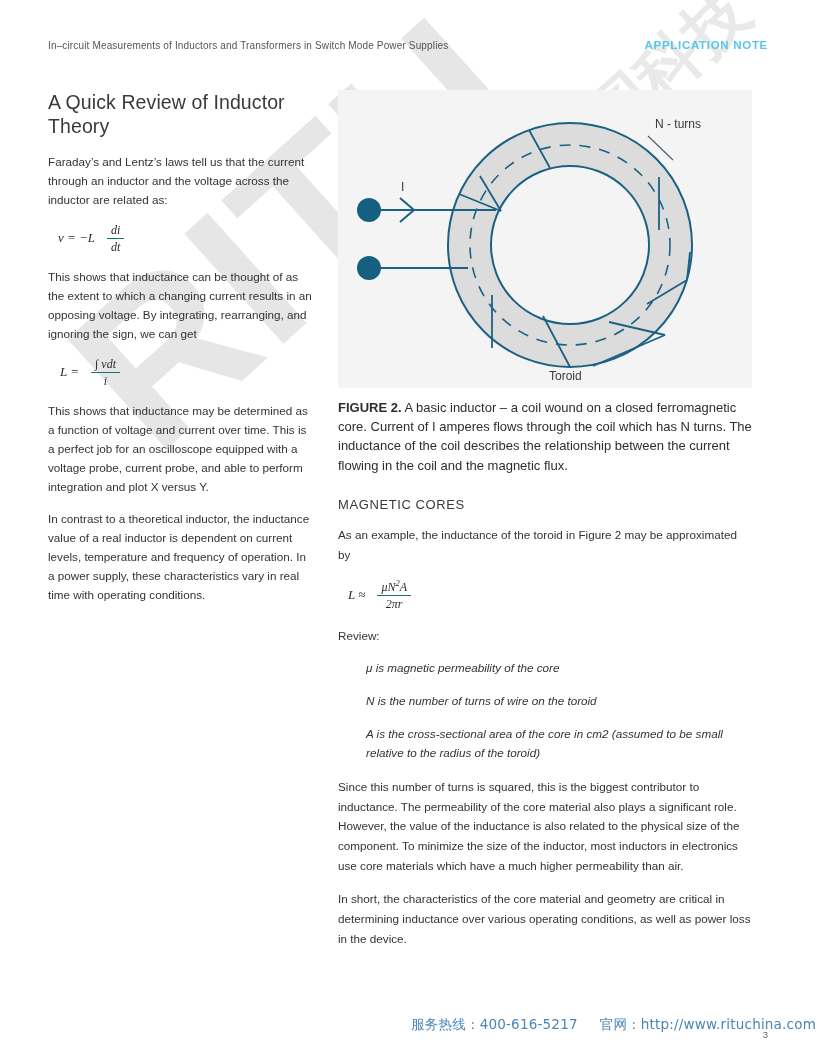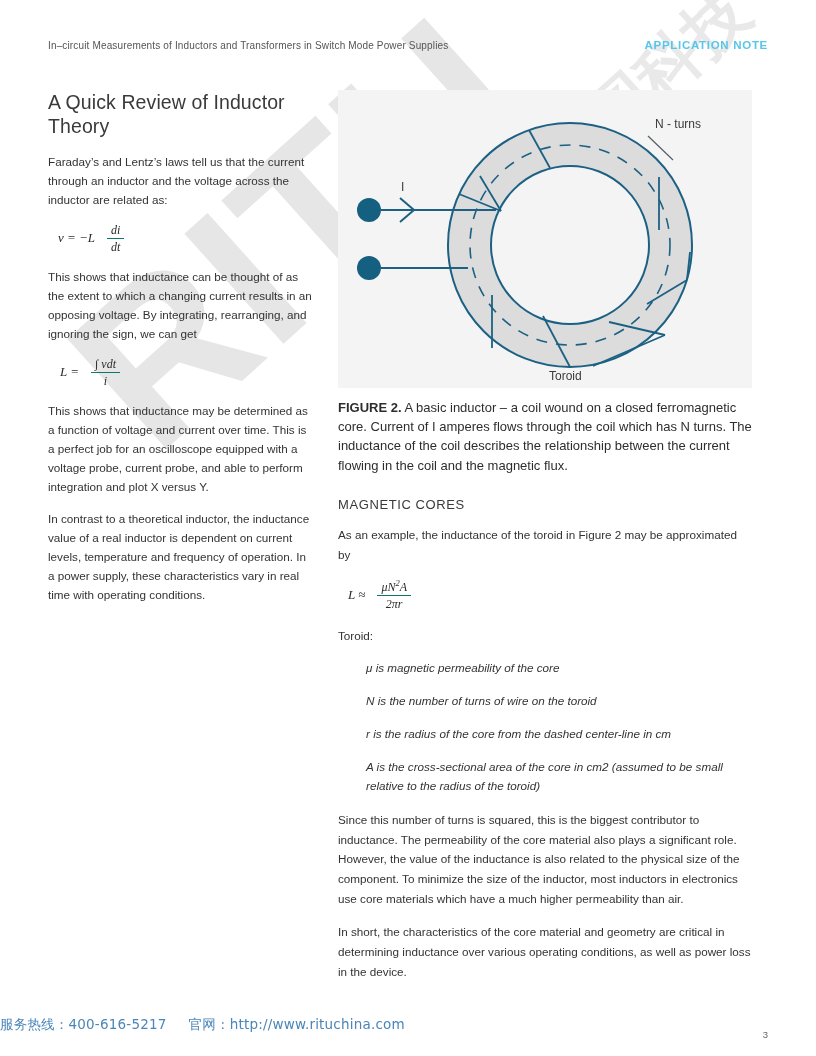--- a/index.html
+++ b/index.html
@@ -186,21 +186,21 @@
 
   
   .footer {
     position: absolute;
     left: 0;
     right: 0;
     bottom: 22px;
     z-index: 3;
   }
   .footer-line {
-    text-align: left;
+    text-align: right;
     font-family: "DejaVu Sans", sans-serif;
     font-size: 13.5px;
     color: #4a86b8;
     letter-spacing: 0.2px;
   }
   .footer-line .gap { display: inline-block; width: 22px; }
   .page-number {
     position: absolute;
     right: 48px;
     bottom: -6px;
@@ -313,26 +313,25 @@
     <p class="body">As an example, the inductance of the toroid in Figure 2 may be approximated by</p>
 
     <div class="eq">
       <span class="lhs">L ≈</span>
       <span class="frac">
         <span class="num"><span>μN</span><sup class="exp">2</sup><span>A</span></span>
         <span class="den">2πr</span>
       </span>
     </div>
 
-    <p class="body">Toroid:</p>
+    <p class="body">Review:</p>
 
     <ul class="where-list">
       <li>μ is magnetic permeability of the core</li>
       <li>N is the number of turns of wire on the toroid</li>
-      <li>r is the radius of the core from the dashed center-line in cm</li>
       <li>A is the cross-sectional area of the core in cm2 (assumed to be small relative to the radius of the toroid)</li>
     </ul>
 
     <p class="body">Since this number of turns is squared, this is the biggest contributor to inductance. The permeability of the core material also plays a significant role. However, the value of the inductance is also related to the physical size of the component. To minimize the size of the inductor, most inductors in electronics use core materials which have a much higher permeability than air.</p>
 
     <p class="body">In short, the characteristics of the core material and geometry are critical in determining inductance over various operating conditions, as well as power loss in the device.</p>
   </div>
 
   <div class="footer">
     <div class="footer-line">

